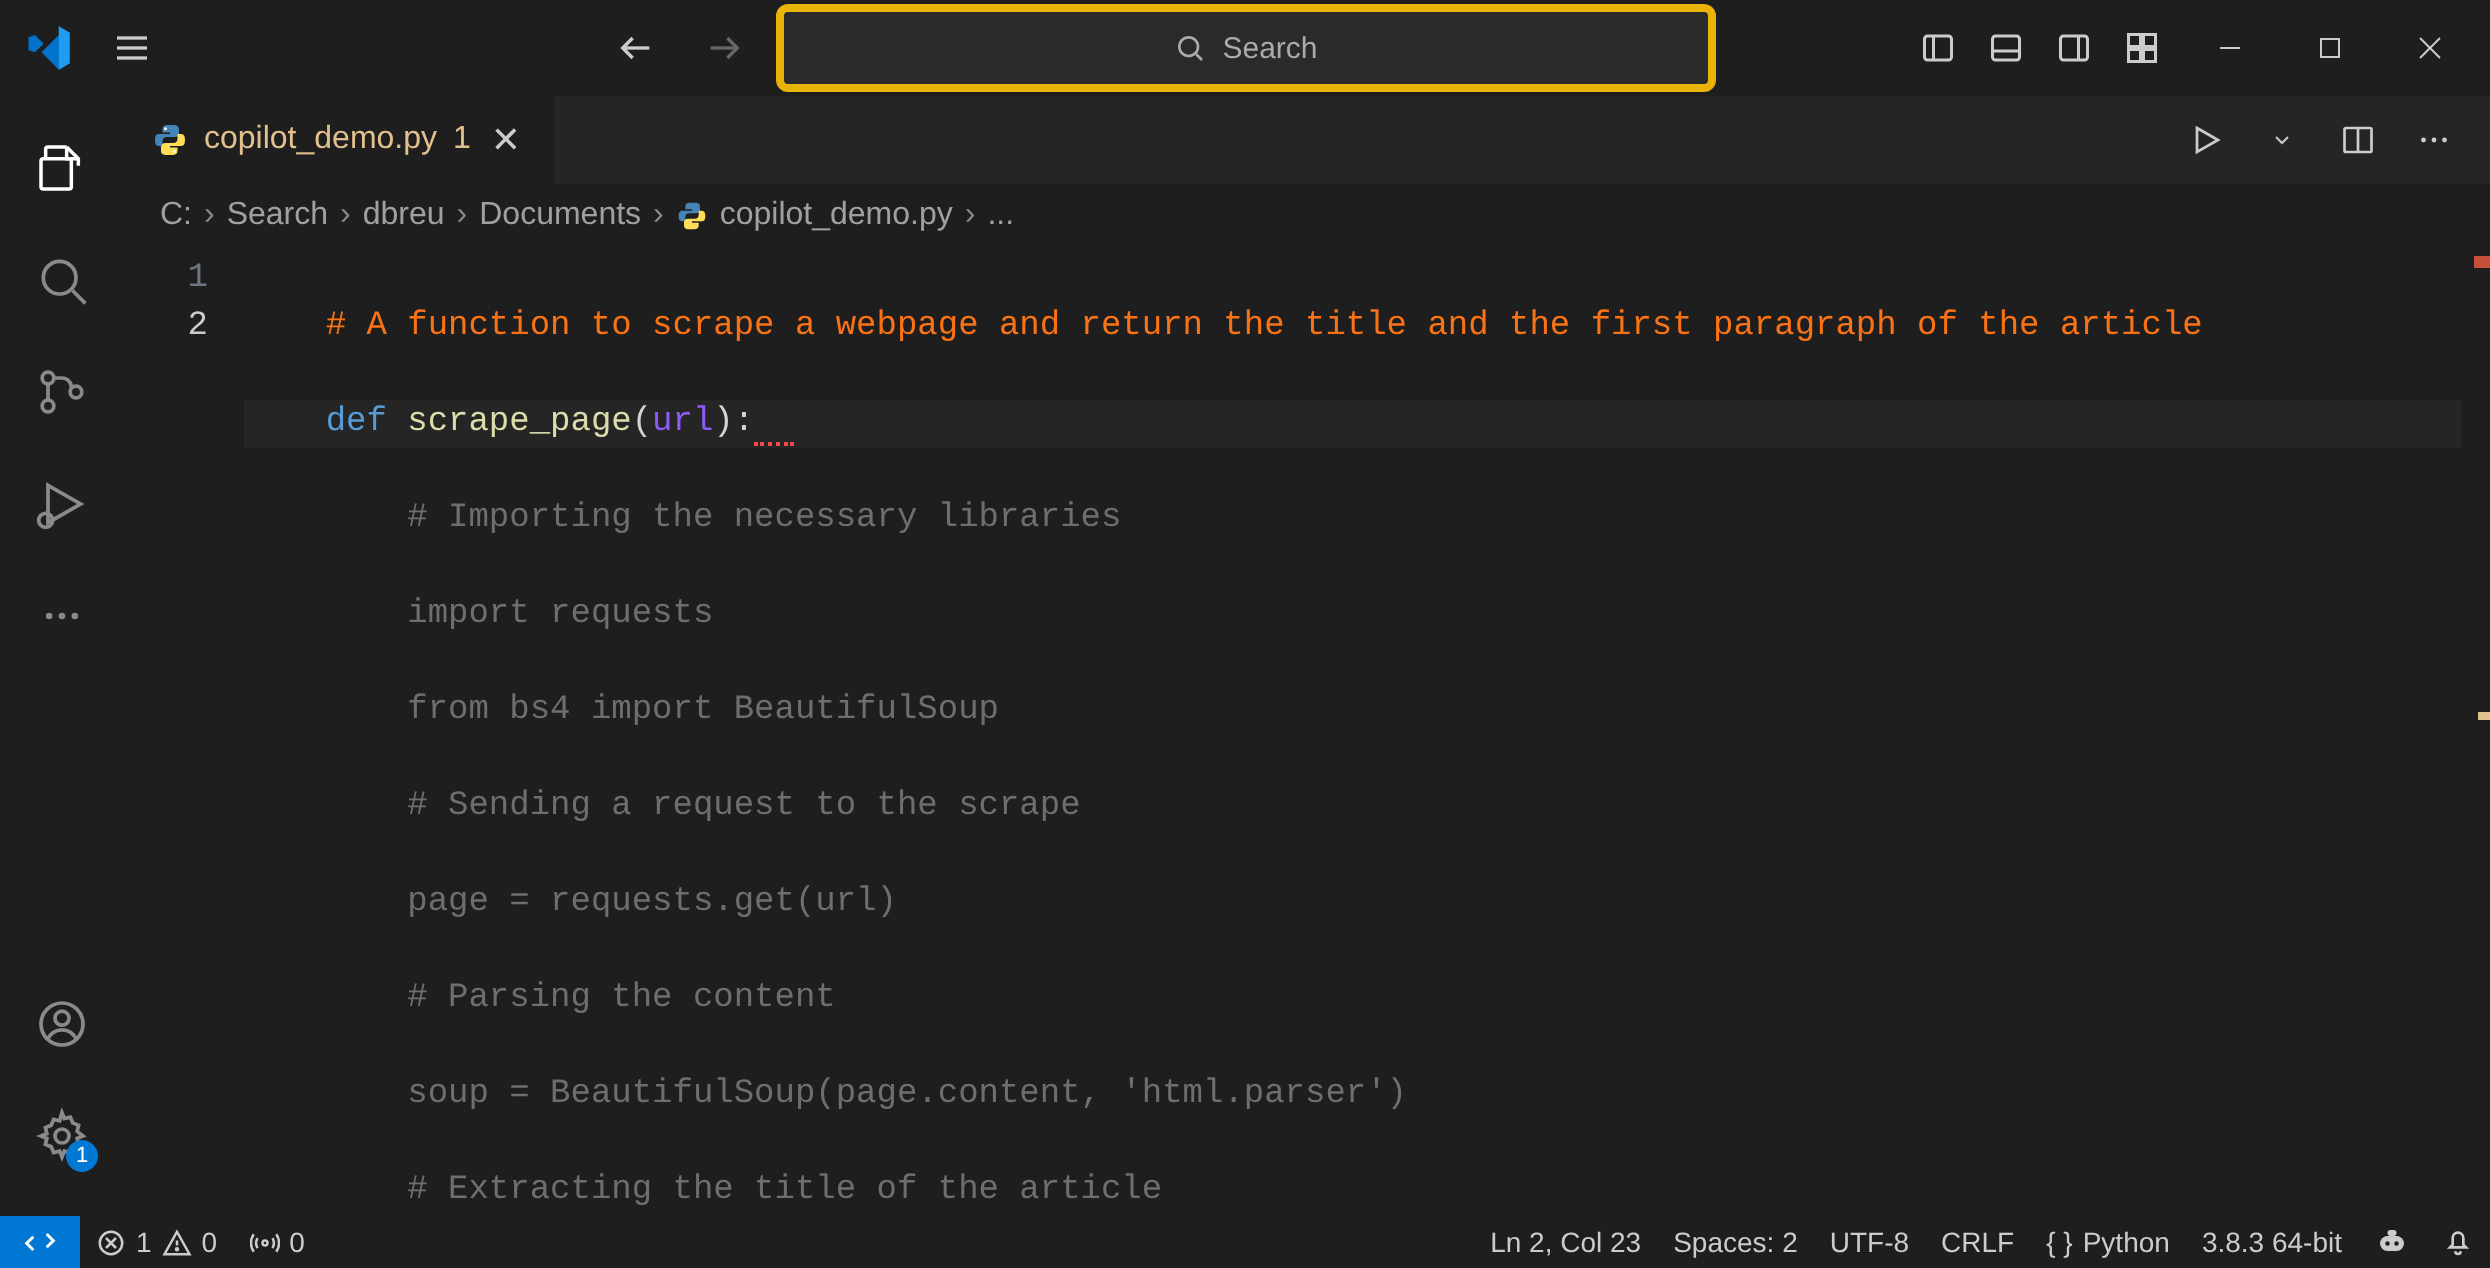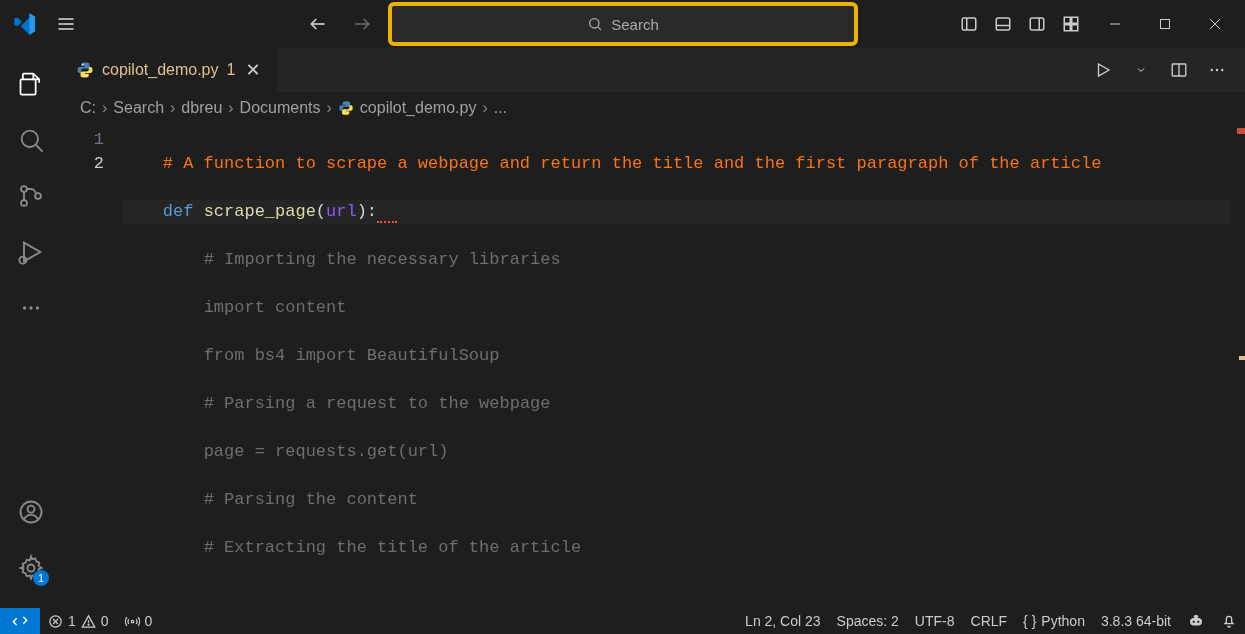--- a/index.html
+++ b/index.html
@@ -268,25 +268,26 @@
 
       <div class="code-area">
         <div class="gutter">
           <div class="ln">1</div>
           <div class="ln active">2</div>
         </div>
         <div class="code">
 <div class="line">    <span class="tok-comment"># A function to scrape a webpage and return the title and the first paragraph of the article</span></div>
 <div class="line cursor-line">    <span class="tok-keyword">def </span><span class="tok-func">scrape_page</span><span class="tok-punct">(</span><span class="tok-param">url</span><span class="tok-punct">)</span><span class="tok-plain">:</span><span class="tok-squiggle">  </span></div>
 <div class="line">        <span class="ghost"># Importing the necessary libraries</span></div>
-<div class="line">        <span class="ghost">import content</span></div>
+<div class="line">        <span class="ghost">import requests</span></div>
 <div class="line">        <span class="ghost">from bs4 import BeautifulSoup</span></div>
-<div class="line">        <span class="ghost"># Parsing a request to the webpage</span></div>
+<div class="line">        <span class="ghost"># Sending a request to the scrape</span></div>
 <div class="line">        <span class="ghost">page = requests.get(url)</span></div>
 <div class="line">        <span class="ghost"># Parsing the content</span></div>
+<div class="line">        <span class="ghost">soup = BeautifulSoup(page.content, 'html.parser')</span></div>
 <div class="line">        <span class="ghost"># Extracting the title of the article</span></div>
 
 
 
 
 
         </div>
         <div class="minimap">
           <div class="mark"></div>
           <div class="mark2"></div>

